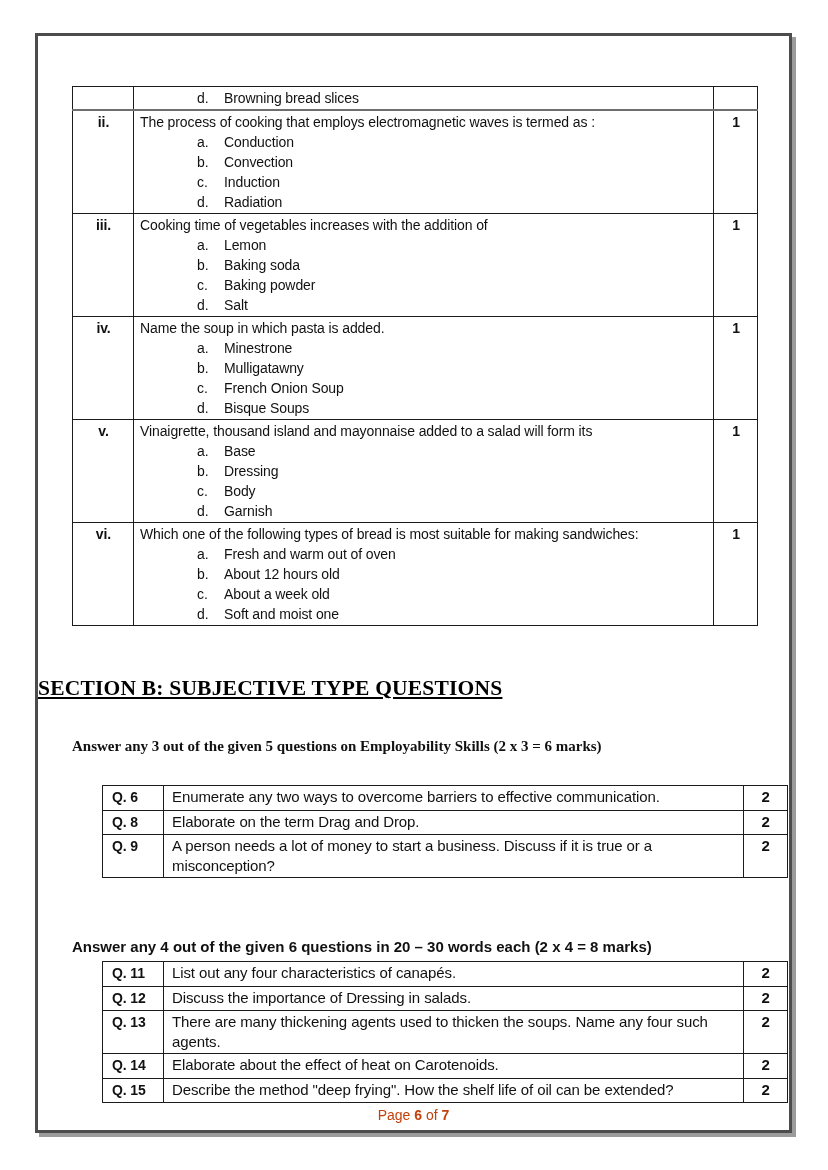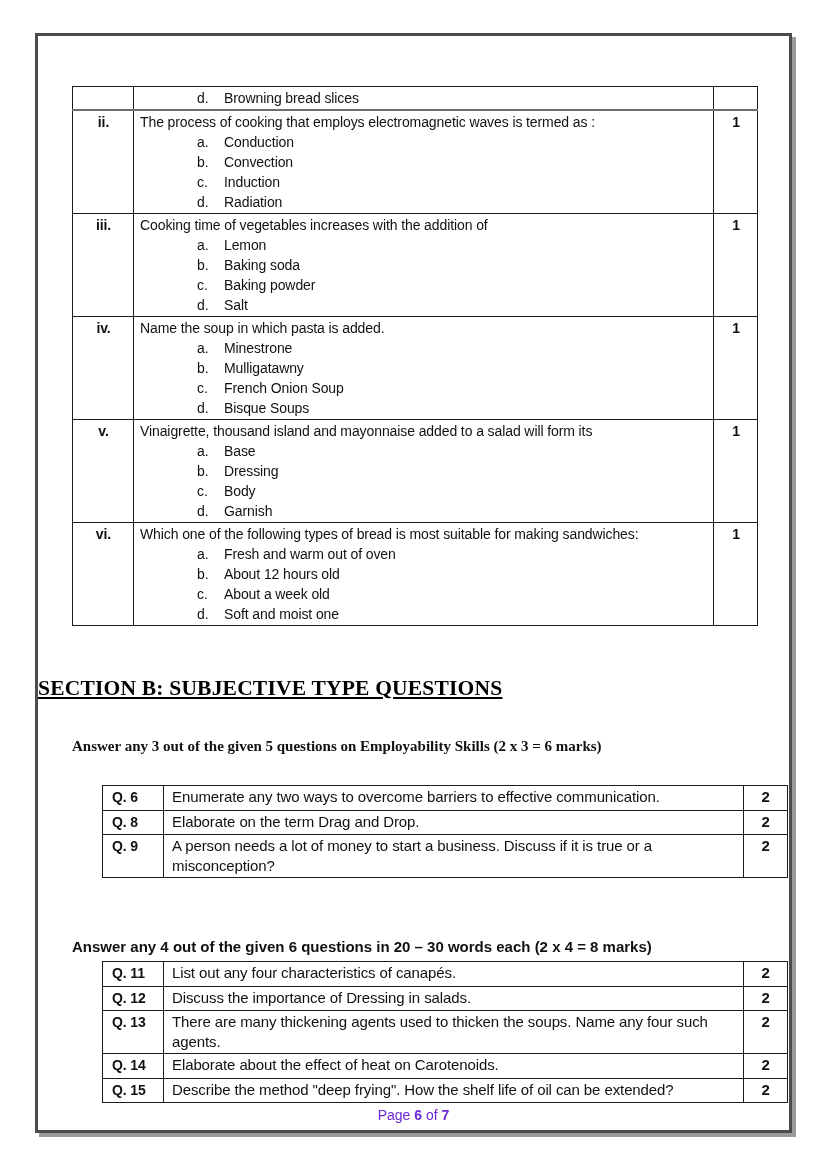--- a/index.html
+++ b/index.html
@@ -41,21 +41,21 @@
   
   .subj-table{position:absolute;left:34px;width:685px;margin-left:30px;}
   .subj-table-1{top:749px;}
   .subj-table-2{top:925px;}
   .subj-table td{padding:1px 8px 2px 8px;font-size:15px;line-height:19.5px;letter-spacing:-0.1px;}
   .subj-table .qnum-cell{font-weight:bold;font-size:14px;padding-left:9px;padding-top:2px;}
   .subj-table .marks-cell{padding:1px 0 2px 0;}
 
   
   .footer{position:absolute;left:0;top:1071px;width:100%;text-align:center;
-       font-size:14px;color:#6d28d9;}
+       font-size:14px;color:#c2410c;}
   .footer b{font-weight:bold;}
 </style>
 </head>
 <body>
 
 <div class="page-frame">
   <div class="inner">
 
     <table class="mcq-table">
       <colgroup>

